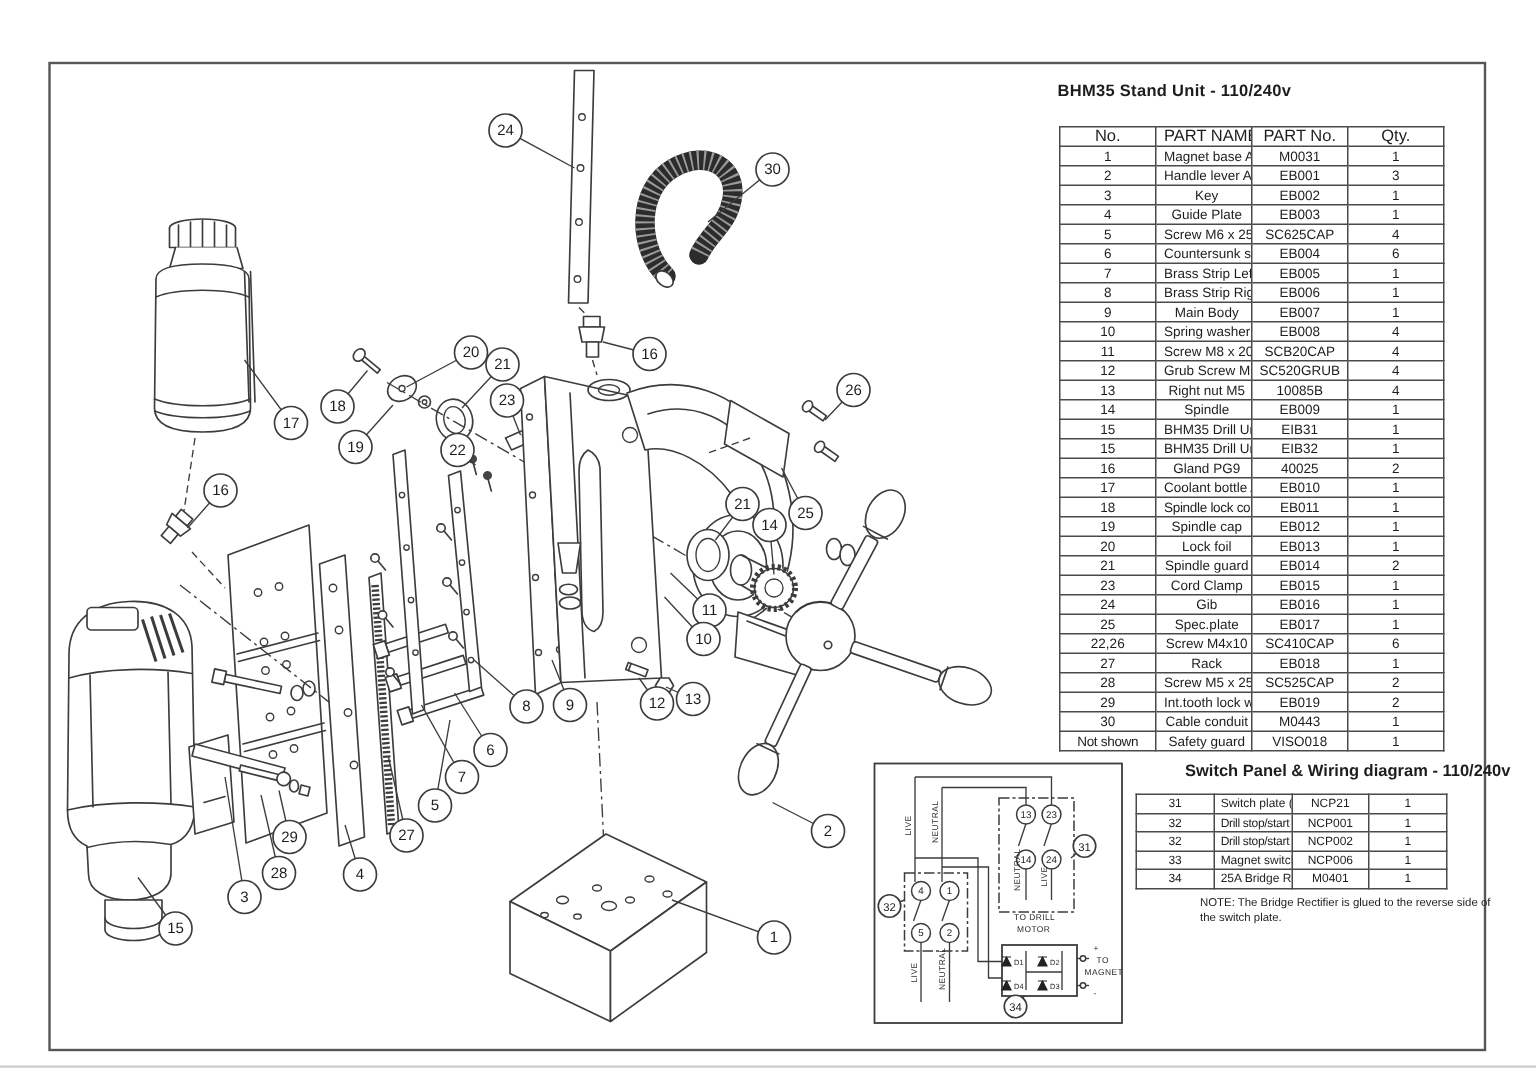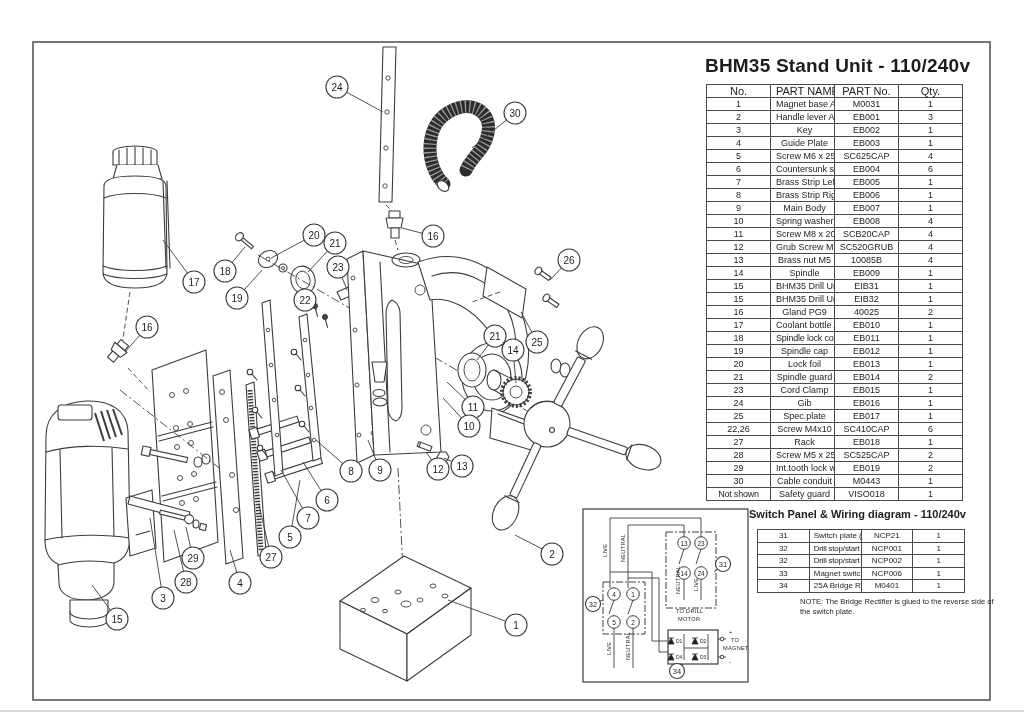--- a/index.html
+++ b/index.html
@@ -1,21 +1,21 @@
 <!DOCTYPE html>
 <html><head>
 <meta charset="utf-8">
 <style>
   *{margin:0;padding:0;box-sizing:border-box}
   html,body{width:1024px;height:723px;background:#fff;overflow:hidden;
     font-family:"Liberation Sans",sans-serif;color:#1d1d1d;position:relative}
   .abs{position:absolute}
   #diagram{position:absolute;left:0;top:0;z-index:1;font-family:"Liberation Sans",sans-serif}
-  #main-title{left:705px;top:55px;font-size:19px;font-weight:bold;letter-spacing:.2px;z-index:3}
-  #switch-title{left:749px;top:508px;font-size:11px;font-weight:bold;z-index:3}
+  #main-title{left:705px;top:55px;font-size:11px;font-weight:bold;letter-spacing:.2px;z-index:3}
+  #switch-title{left:790px;top:508px;font-size:11px;font-weight:bold;z-index:3}
   table{border-collapse:collapse;table-layout:fixed;z-index:3;background:#fff}
   #parts-table{left:706px;top:84px;width:257px}
   #parts-table th,#parts-table td{border:1px solid #4a4a4a;font-size:9px;height:13px;
     line-height:10px;text-align:center;padding:0 1px;overflow:hidden;white-space:nowrap}
   #parts-table th:nth-child(2),#parts-table td:nth-child(2){text-align:center;padding-left:5px}
   #parts-table th{font-size:11px;font-weight:normal}
   #switch-table{left:757px;top:529px;width:208px}
   #switch-table td{border:1px solid #4a4a4a;font-size:8px;height:12.5px;line-height:9px;
     text-align:center;padding:0 1px;overflow:hidden;white-space:nowrap}
   #switch-table td:nth-child(2){text-align:left;padding-left:4px}
@@ -584,21 +584,21 @@
         <td>4</td>
       </tr>
       <tr>
         <td>12</td>
         <td>Grub Screw M5 x 20</td>
         <td>SC520GRUB</td>
         <td>4</td>
       </tr>
       <tr>
         <td>13</td>
-        <td>Brass nut M5</td>
+        <td>Right nut M5</td>
         <td>10085B</td>
         <td>4</td>
       </tr>
       <tr>
         <td>14</td>
         <td>Spindle</td>
         <td>EB009</td>
         <td>1</td>
       </tr>
       <tr>

